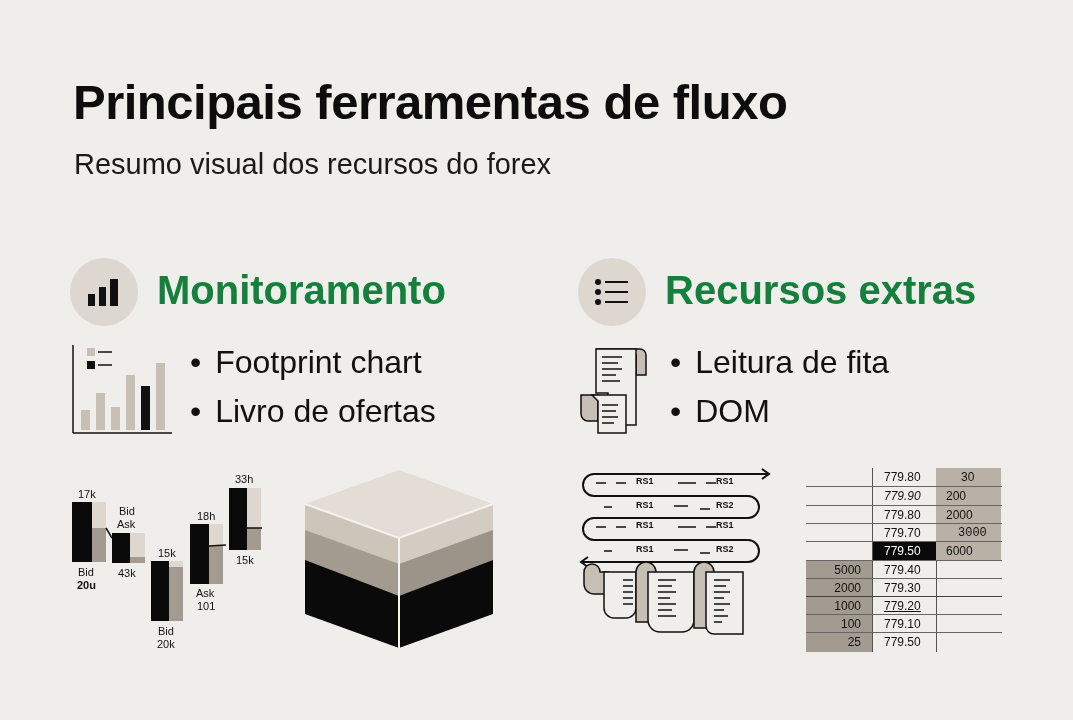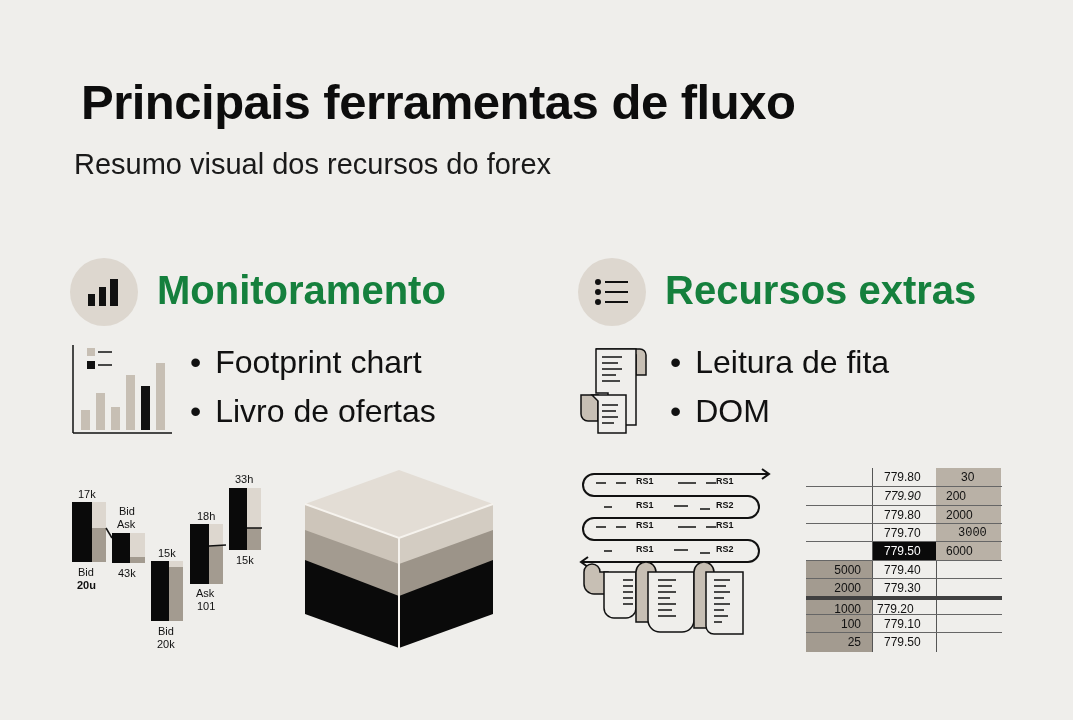--- a/index.html
+++ b/index.html
@@ -1,19 +1,19 @@
 <!DOCTYPE html>
 <html><head>
 <meta charset="utf-8">
 <style>
   html, body { margin:0; padding:0; }
   body { width:1073px; height:720px; background:#efeeeb; position:relative; overflow:hidden;
          font-family:"Liberation Sans", "DejaVu Sans", sans-serif; color:#111; }
   .abs { position:absolute; }
-  .title { left:73px; top:74px; font-size:49px; font-weight:bold; letter-spacing:-0.5px; color:#0d0d0d; white-space:nowrap;margin-left:8px; }
+  .title { left:73px; top:74px; font-size:49px; font-weight:bold; letter-spacing:-0.5px; color:#0d0d0d; white-space:nowrap; }
   .subtitle { left:74px; top:148px; font-size:29px; color:#1a1a1a; white-space:nowrap; }
   .circle { width:68px; height:68px; border-radius:50%; background:#ddd7cf; display:flex; align-items:center; justify-content:center; }
   .sec-h { font-size:40px; font-weight:bold; white-space:nowrap; color:#15803d; }
   .bullets { font-size:32px; line-height:49px; white-space:nowrap; color:#111; }
   .bullets div::before { content:"\2022"; margin-right:14px; }
   .fp-label { font-size:11px; text-align:center; line-height:13px; color:#111; position:absolute; white-space:nowrap; }
   .dom-row { position:absolute; height:19px; font-size:12px; line-height:19px; }
 </style>
 </head>
 <body>
@@ -228,23 +228,23 @@
     <span class="abs" style="left:140px;">6000</span>
   </div>
   <div class="dom-row" style="top:92px;border-top:1px solid #666;width:196px;">
     <span class="abs" style="right:141px;">5000</span>
     <span class="abs" style="left:78px;">779.40</span>
   </div>
   <div class="dom-row" style="top:110px;border-top:1px solid #666;width:196px;">
     <span class="abs" style="right:141px;">2000</span>
     <span class="abs" style="left:78px;">779.30</span>
   </div>
-  <div class="dom-row" style="top:128px;border-top:4px solid #404040;width:196px;">
+  <div class="dom-row" style="top:128px;border-top:1px solid #404040;width:196px;">
     <span class="abs" style="right:141px;">1000</span>
-    <span class="abs" style="left:71px;text-decoration:underline;">779.20</span>
+    <span class="abs" style="left:78px;text-decoration:underline;">779.20</span>
   </div>
   <div class="dom-row" style="top:146px;border-top:1px solid #666;width:196px;">
     <span class="abs" style="right:141px;">100</span>
     <span class="abs" style="left:78px;">779.10</span>
   </div>
   <div class="dom-row" style="top:164px;border-top:1px solid #666;width:196px;">
     <span class="abs" style="right:141px;">25</span>
     <span class="abs" style="left:78px;">779.50</span>
   </div>
 </div>

